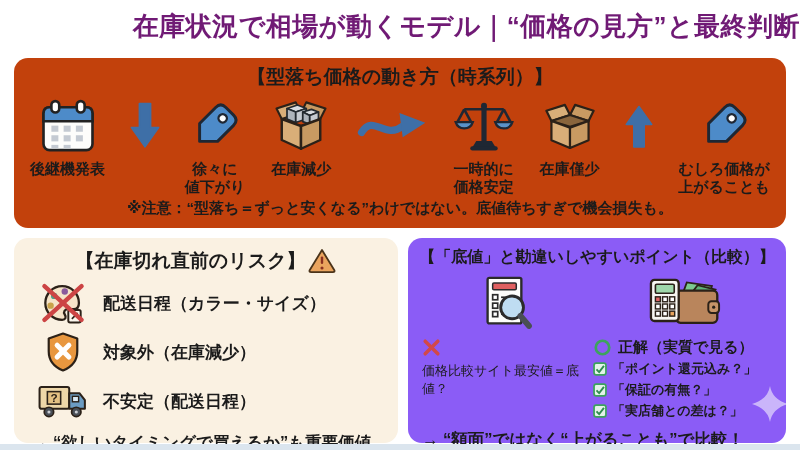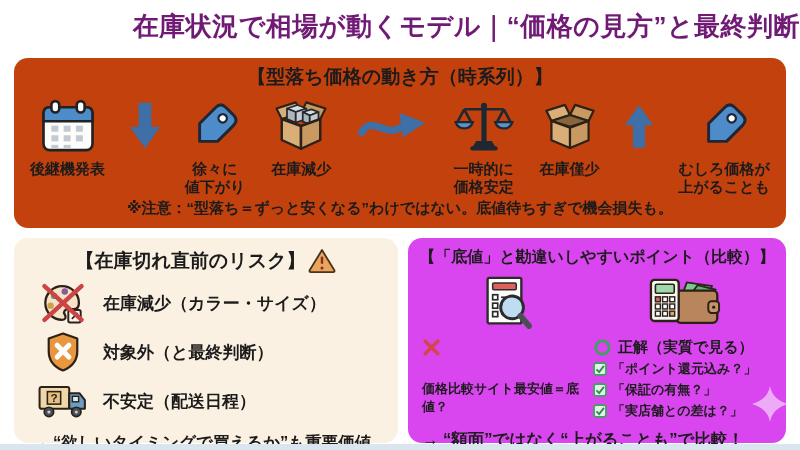--- a/index.html
+++ b/index.html
@@ -19,29 +19,29 @@
   .note{text-align:center;font-size:15px;font-weight:700;margin-top:4px;}
   
   .risk-panel{left:14px;top:238px;width:384px;height:205px;background:#faf1e2;}
   .risk-header{display:flex;align-items:center;justify-content:center;gap:1px;
                padding-top:9px;font-size:19px;font-weight:800;}
   .risk-items{display:flex;flex-direction:column;gap:7px;padding:8px 0 0 24px;}
   .risk-item{display:flex;align-items:center;gap:15px;font-size:17px;font-weight:800;}
   .risk-icon{width:50px;height:42px;display:flex;align-items:center;justify-content:center;}
   .risk-conclusion{padding:10px 0 0 18px;font-size:16.5px;font-weight:800;}
   
-  .compare-panel{left:408px;top:238px;width:378px;height:205px;background:#d946ef;}
+  .compare-panel{left:408px;top:238px;width:378px;height:205px;background:#8b5cf6;}
   .compare-header{text-align:center;font-size:16px;font-weight:800;padding-top:9px;}
   .cols{display:flex;padding:4px 8px 0 14px;}
   .col{display:flex;flex-direction:column;}
   .col-wrong{width:48%;}
   .col-correct{width:52%;}
   .col-icon{height:64px;display:flex;align-items:center;justify-content:center;}
   .mark-line{display:flex;align-items:center;gap:6px;font-size:15px;font-weight:800;margin-top:2px;}
-  .wrong-detail{font-size:13px;font-weight:700;margin-top:23px;}
+  .wrong-detail{font-size:13px;font-weight:400;margin-top:5px;}
   .checklist{display:flex;flex-direction:column;gap:3px;margin-top:3px;font-size:13px;font-weight:700;}
   .check-item{display:flex;align-items:center;gap:5px;}
   .compare-conclusion{text-align:left;padding-left:14px;font-size:16.5px;font-weight:800;margin-top:9px;}
   .bottom-strip{position:absolute;left:0;bottom:0;width:800px;height:6px;background:#dbe5ee;}
   .sparkle{position:absolute;left:752px;top:386px;opacity:.55;}
   svg{display:block;}
 </style>
 </head>
 <body>
 
@@ -211,33 +211,33 @@
             <circle cx="28" cy="13" r="3.6" fill="#8a5a9c"></circle>
             <circle cx="12" cy="29" r="3.6" fill="#c9a24a"></circle>
             <rect x="32" y="34" width="14" height="14" rx="2" fill="#fbf7ee" stroke="#2b2118" stroke-width="2.2"></rect>
             <path d="M36 44 L42 38 M38 38 h4 v4" stroke="#2b2118" stroke-width="1.8" fill="none"></path>
             <g stroke="#cc4444" stroke-width="5" stroke-linecap="round">
               <line x1="5" y1="7" x2="47" y2="45"></line>
               <line x1="47" y1="7" x2="5" y2="45"></line>
             </g>
           </svg>
         </span>
-        <span>在庫減少（カラー・サイズ）</span>
+        <span>配送日程（カラー・サイズ）</span>
       </div>
       <div class="risk-item">
         <span class="risk-icon">
           <svg width="38" height="42" viewBox="0 0 44 50">
             <path d="M22 3 L39 9 V24 Q39 40 22 47 Q5 40 5 24 V9 Z" fill="#e8973f" stroke="#2b2118" stroke-width="2.6" stroke-linejoin="round"></path>
             <g stroke="#fff" stroke-width="6" stroke-linecap="round">
               <line x1="15" y1="17" x2="29" y2="31"></line>
               <line x1="29" y1="17" x2="15" y2="31"></line>
             </g>
           </svg>
         </span>
-        <span>対象外（と最終判断）</span>
+        <span>対象外（在庫減少）</span>
       </div>
       <div class="risk-item">
         <span class="risk-icon">
           <svg width="52" height="38" viewBox="0 0 64 46">
             <rect x="2" y="5" width="38" height="28" rx="2.5" fill="#eed7a8" stroke="#2b2118" stroke-width="2.6"></rect>
             <rect x="12" y="11" width="17" height="16" fill="#e4c183" stroke="#2b2118" stroke-width="2"></rect>
             <text x="20.5" y="24.5" text-anchor="middle" font-size="15" font-weight="bold" fill="#2b2118" font-family="inherit">?</text>
             <path d="M40 13 H53 L60 22 V33 H40 Z" fill="#6b9cc3" stroke="#2b2118" stroke-width="2.6" stroke-linejoin="round"></path>
             <rect x="44" y="17" width="8" height="7" fill="#d9eaf6" stroke="#2b2118" stroke-width="1.8"></rect>
             <circle cx="14" cy="37" r="6" fill="#494f57" stroke="#2b2118" stroke-width="2.2"></circle>

